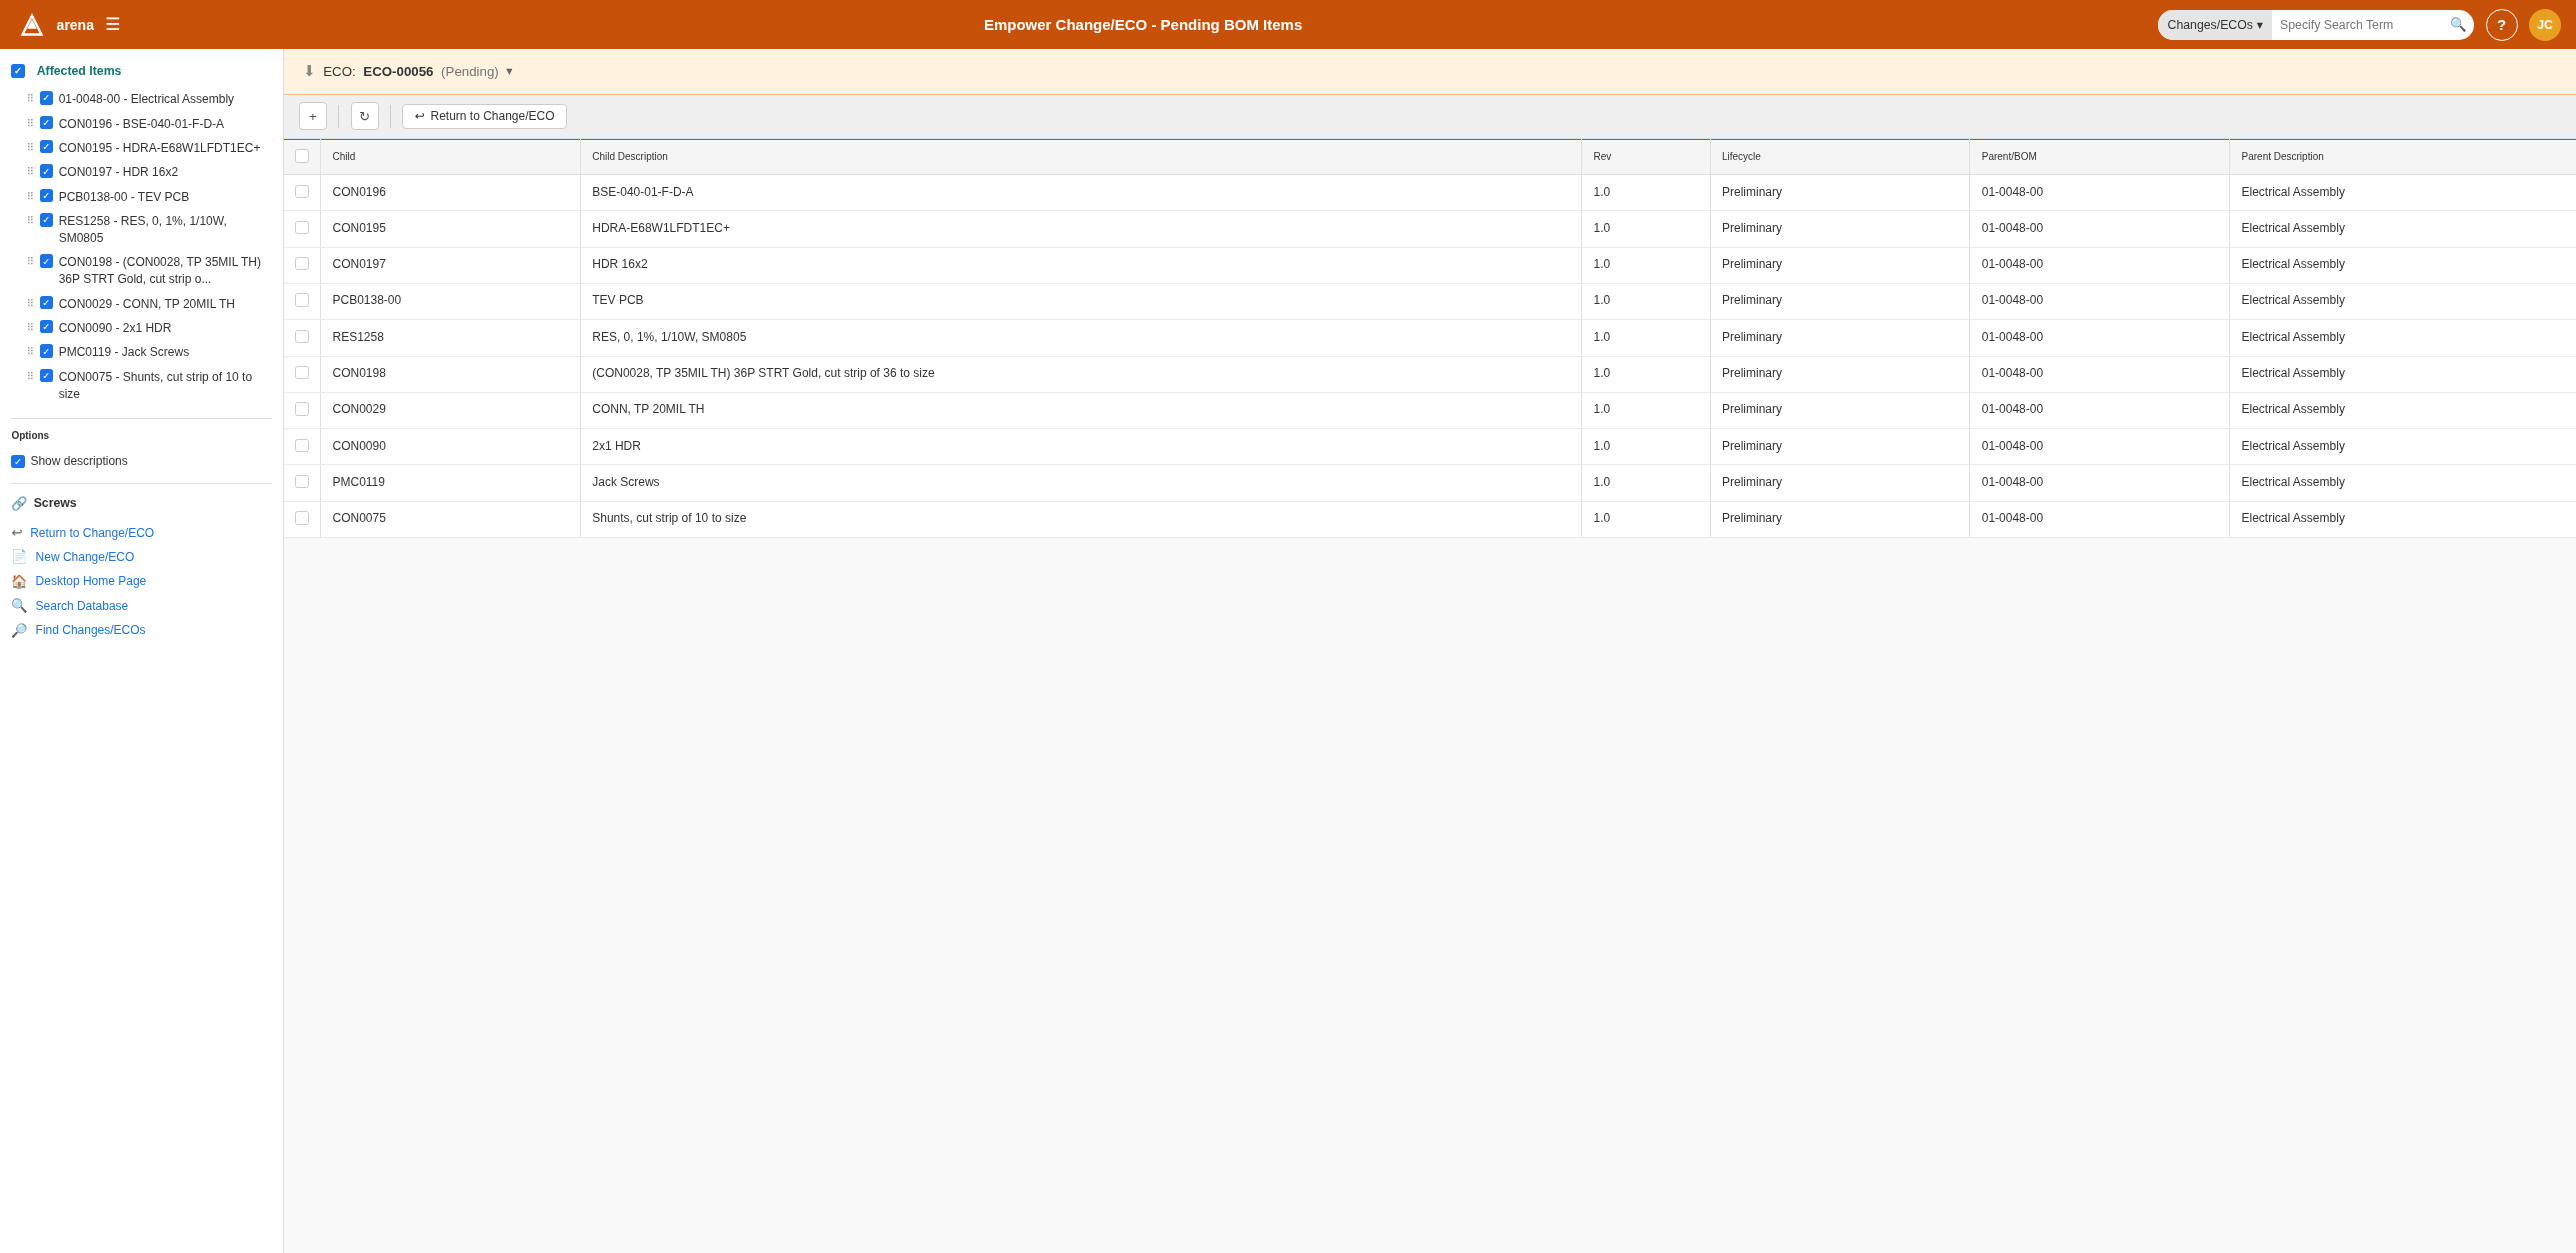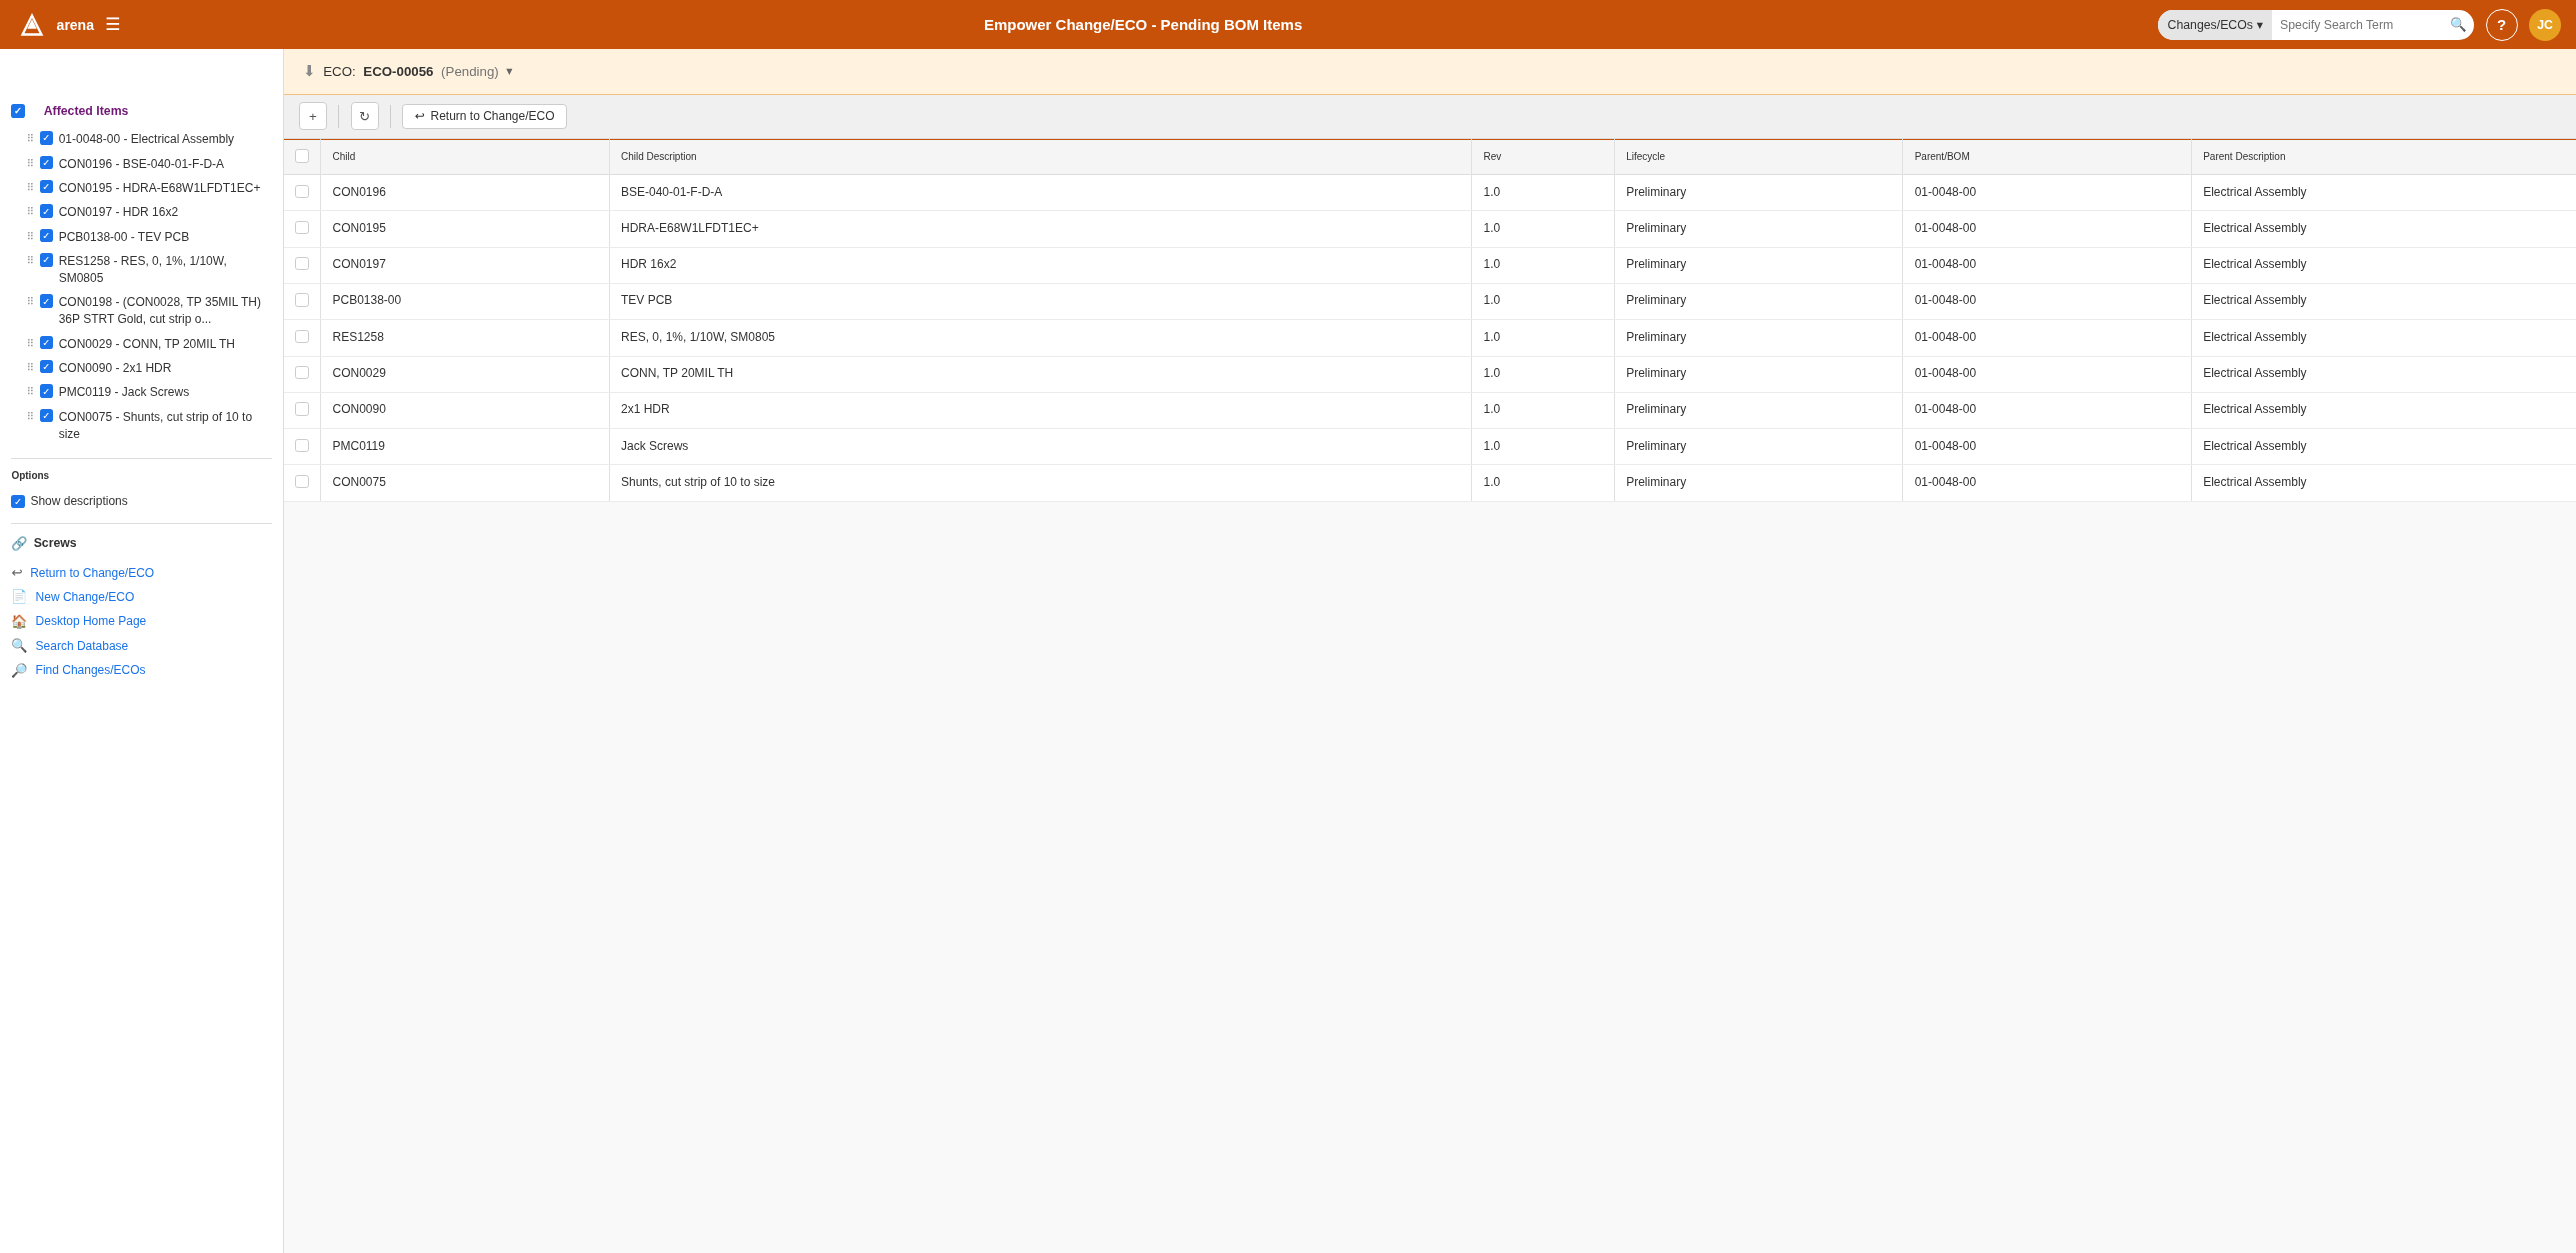--- a/index.html
+++ b/index.html
@@ -111,26 +111,25 @@
       width: 284px;
       min-width: 284px;
       background: #fff;
       border-right: 0.9px solid #ddd;
       overflow-y: auto;
       padding: 15px 11.4px;
     }
     .sidebar-section-title {
       font-weight: 600;
       font-size: 12.3px;
-      color: #701a75;
+      color: #0f766e;
       margin-bottom: 9.5px;
       display: flex;
       align-items: center;
-      gap: 19px;
-      margin-top: 40px;
+      gap: 12px;
     }
     .checkbox-blue {
       width: 13.3px;
       height: 13.3px;
       background: #1a73e8;
       border-radius: 2.8px;
       display: inline-flex;
       align-items: center;
       justify-content: center;
       flex-shrink: 0;
@@ -564,20 +563,31 @@
       <td class="col-desc">RES, 0, 1%, 1/10W, SM0805</td>
       <td class="col-rev">1.0</td>
       <td class="col-lifecycle">Preliminary</td>
       <td class="col-parent">01-0048-00</td>
       <td class="col-parent-desc">Electrical Assembly</td>
     </tr>
             <tr>
       <td class="td-checkbox">
         <span class="row-checkbox"></span>
       </td>
+      <td class="col-child">CON0198</td>
+      <td class="col-desc">(CON0028, TP 35MIL TH) 36P STRT Gold, cut strip of 36 to size</td>
+      <td class="col-rev">1.0</td>
+      <td class="col-lifecycle">Preliminary</td>
+      <td class="col-parent">01-0048-00</td>
+      <td class="col-parent-desc">Electrical Assembly</td>
+    </tr>
+            <tr>
+      <td class="td-checkbox">
+        <span class="row-checkbox"></span>
+      </td>
       <td class="col-child">CON0029</td>
       <td class="col-desc">CONN, TP 20MIL TH</td>
       <td class="col-rev">1.0</td>
       <td class="col-lifecycle">Preliminary</td>
       <td class="col-parent">01-0048-00</td>
       <td class="col-parent-desc">Electrical Assembly</td>
     </tr>
             <tr>
       <td class="td-checkbox">
         <span class="row-checkbox"></span>

